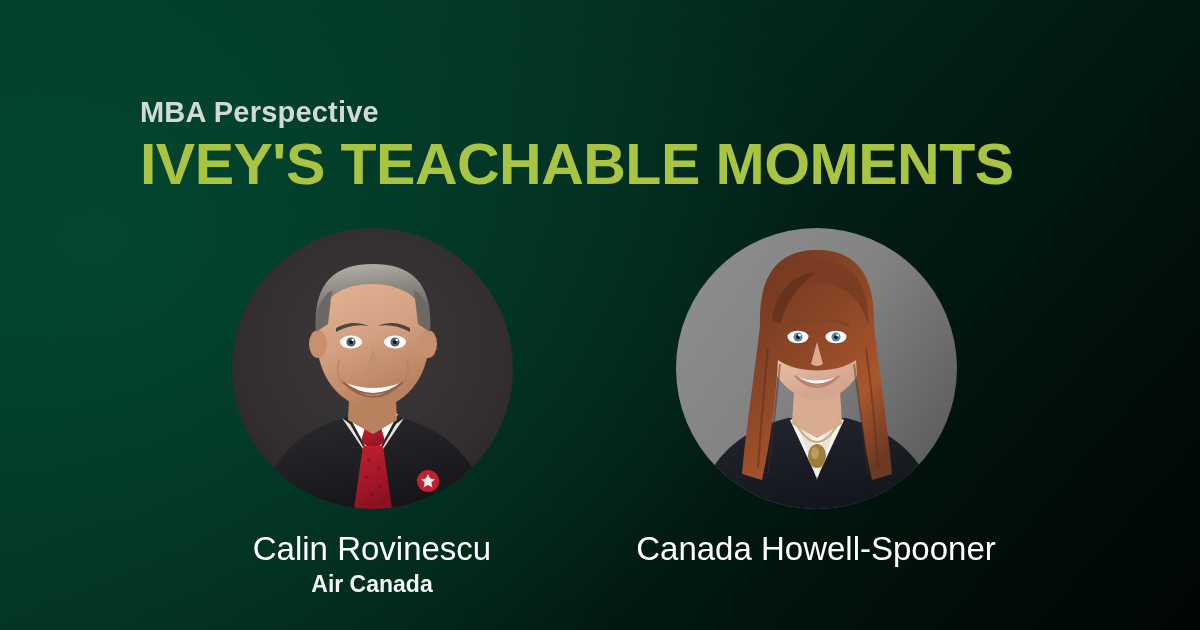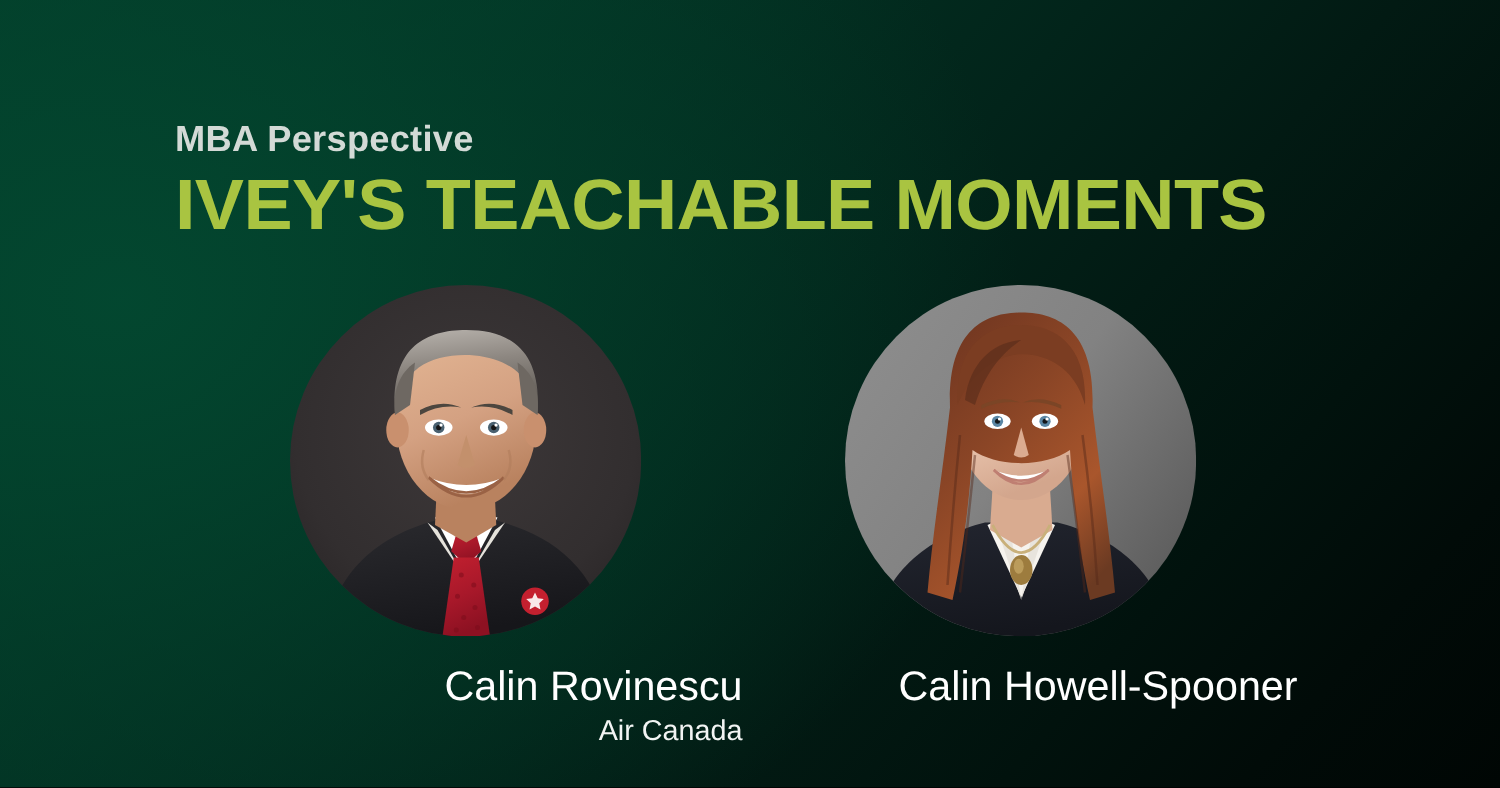--- a/index.html
+++ b/index.html
@@ -63,21 +63,21 @@
     position: absolute;
     left: 0;
     top: 228px;
     width: 1200px;
   }
 
   .person {
     position: absolute;
     top: 0;
     width: 444px;
-    text-align: right;
+    text-align: center;
   }
   .person.person-left  { left: 150px; }
   .person.person-right { left: 594px; }
 
   .portrait {
     width: 281px;
     height: 281px;
     margin: 0 auto;
     border-radius: 50%;
     overflow: hidden;
@@ -90,21 +90,21 @@
     font-size: 33px;
     font-weight: normal;
     color: #ffffff;
     line-height: 1.12;
     white-space: nowrap;
   }
 
   .person-role {
     margin: 3px 0 0 0;
     font-size: 23px;
-    font-weight: normal;
+    font-weight: bold;
     color: #f2f4f3;
     line-height: 1.15;
     white-space: nowrap;
   }
 </style>
 </head>
 <body>
 
 <div class="promo-card">
 
@@ -271,17 +271,17 @@
           <path d="M141 114 L135 136 q6 4 12 0 Z" fill="#dbab90"></path>
 
           <path d="M119 148 q22 18 44 0 q-22 9 -44 0 Z" fill="#ffffff"></path>
           <path d="M119 148 q22 17 44 0 q-22 22 -44 0 Z" fill="none" stroke="#bf7f72" stroke-width="2"></path>
 
           <path d="M118 192 q23 44 46 0" fill="none" stroke="#c9b07a" stroke-width="2.2"></path>
           <ellipse cx="141" cy="228" rx="9" ry="12" fill="#9d7c3e"></ellipse>
           <ellipse cx="139" cy="225" rx="4" ry="6" fill="#c3a463" opacity="0.8"></ellipse>
         </svg>
       </div>
-      <p class="person-name">Calin Howell-Spooner</p>
+      <p class="person-name">Canada Howell-Spooner</p>
     </div>
 
   </div>
 </div>
 
 </body></html>

